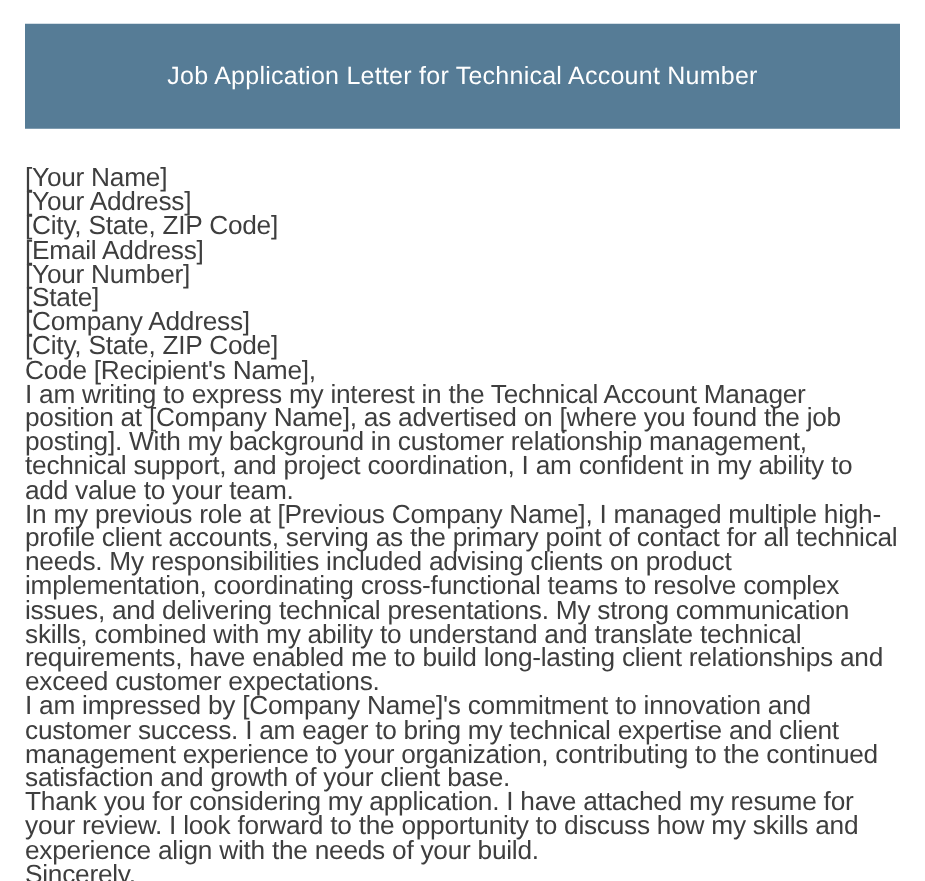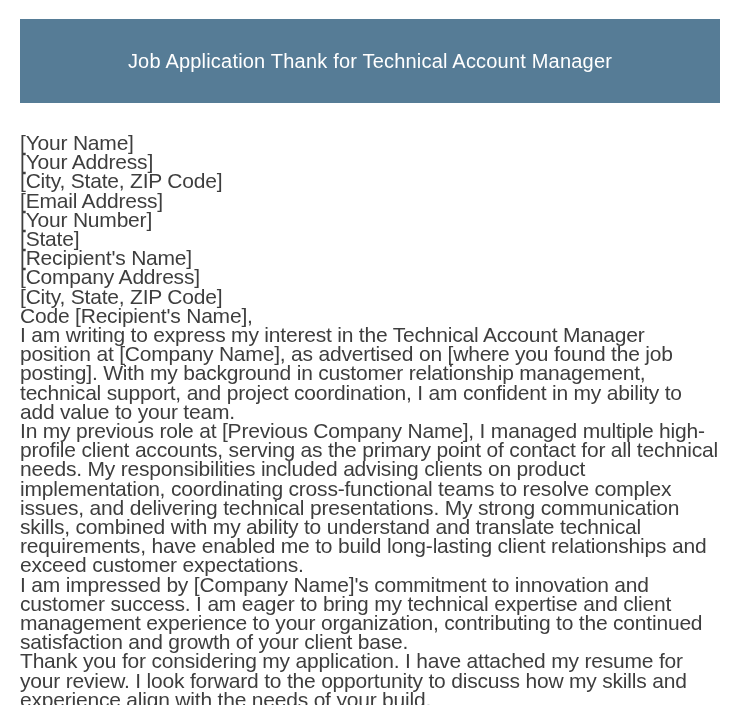--- a/index.html
+++ b/index.html
@@ -48,33 +48,32 @@
     margin: 0;
     padding: 0;
   }
 </style>
 </head>
 <body>
 
 <div class="page">
 
   <header class="header-bar">
-    <h1 class="header-title">Job Application Thank for Technical Account Manager</h1>
+    <h1 class="header-title">Job Application Letter for Technical Account Number</h1>
   </header>
 
   <main class="letter">
 
     <div class="line">[Your Name]</div>
     <div class="line">[Your Address]</div>
     <div class="line">[City, State, ZIP Code]</div>
     <div class="line">[Email Address]</div>
     <div class="line">[Your Number]</div>
     <div class="line">[State]</div>
 
-    <div class="line">[Recipient's Name]</div>
     <div class="line">[Company Address]</div>
     <div class="line">[City, State, ZIP Code]</div>
 
     <div class="line">Code [Recipient's Name],</div>
 
     <p class="para">I am writing to express my interest in the Technical Account Manager position at [Company Name], as advertised on [where you found the job posting]. With my background in customer relationship management, technical support, and project coordination, I am confident in my ability to add value to your team.</p>
     <p class="para">In my previous role at [Previous Company Name], I managed multiple high-profile client accounts, serving as the primary point of contact for all technical needs. My responsibilities included advising clients on product implementation, coordinating cross-functional teams to resolve complex issues, and delivering technical presentations. My strong communication skills, combined with my ability to understand and translate technical requirements, have enabled me to build long-lasting client relationships and exceed customer expectations.</p>
     <p class="para">I am impressed by [Company Name]'s commitment to innovation and customer success. I am eager to bring my technical expertise and client management experience to your organization, contributing to the continued satisfaction and growth of your client base.</p>
     <p class="para">Thank you for considering my application. I have attached my resume for your review. I look forward to the opportunity to discuss how my skills and experience align with the needs of your build.</p>
 

